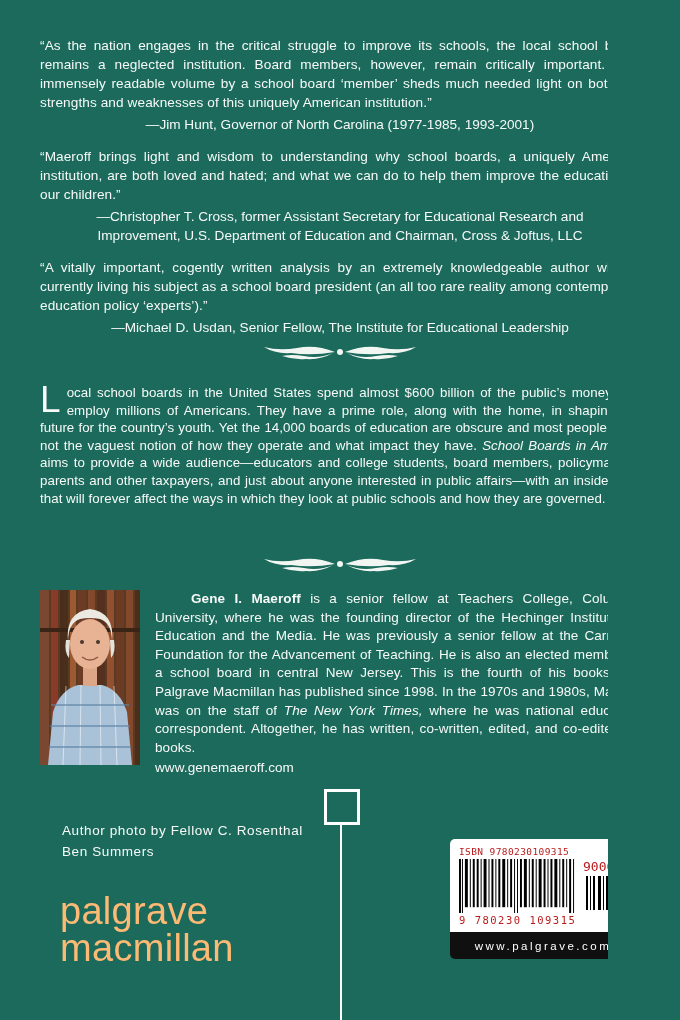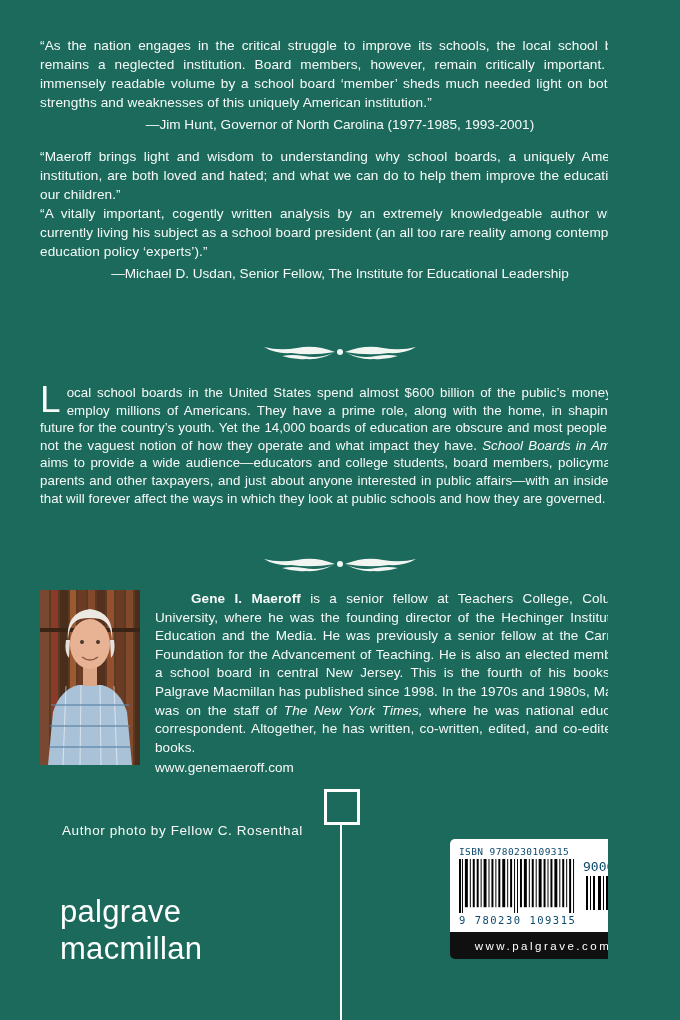--- a/index.html
+++ b/index.html
@@ -41,25 +41,25 @@
   .bio-web { margin-top: 2px !important; text-align: left !important; }
 
   
   .square { top: 789px; left: 324px; width: 30px; height: 30px; border: 3px solid #ffffff; background: transparent; }
   .vline  { top: 823px; left: 340px; width: 2px; height: 197px; background: #ffffff; }
 
   
   .credits { top: 820px; left: 62px; font-size: 13.5px; line-height: 21px; letter-spacing: 0.6px; }
 
   
-  .logo { top: 893px; left: 60px; font-size: 31px; line-height: 37px; letter-spacing: 0.3px; font-weight: 500; color: #ffffff; }
+  .logo { top: 893px; left: 60px; font-size: 38px; line-height: 37px; letter-spacing: 0.3px; font-weight: 500; color: #fdba74; }
 
   
   .barcode { top: 839px; left: 450px; width: 186px; }
-  .bc-white { background: #ffffff; color: #0c4a6e; border-radius: 5px 5px 0 0; padding: 7px 9px 6px; }
+  .bc-white { background: #ffffff; color: #b91c1c; border-radius: 5px 5px 0 0; padding: 7px 9px 6px; }
   .bc-top { display: flex; }
   .isbn { font-family: "DejaVu Sans Mono", monospace; font-size: 9.5px; letter-spacing: 0.4px; }
   .bc-main { display: flex; align-items: flex-start; gap: 6px; margin-top: 2px; }
   .bc-left { flex: 1; }
   .bars-main { display: block; width: 118px; height: 54px; }
   .digits { font-family: "DejaVu Sans Mono", monospace; font-size: 10.5px; letter-spacing: 1.5px; margin-top: 1px; }
   .bc-right { width: 44px; text-align: left; }
   .price { font-family: "DejaVu Sans Mono", monospace; font-size: 13px; white-space: nowrap; }
   .bars-addon { display: block; width: 38px; height: 34px; margin: 2px auto 0; }
   .bc-strip { background: #101010; color: #ffffff; font-size: 11.5px; letter-spacing: 2.5px;
@@ -70,20 +70,21 @@
 
 <div class="cover">
 
   <div class="abs sec-quotes">
     <div>
       <p class="quote">“As the nation engages in the critical struggle to improve its schools, the local school board remains a neglected institution. Board members, however, remain critically important. This immensely readable volume by a school board ‘member’ sheds much needed light on both the strengths and weaknesses of this uniquely American institution.”</p>
       <p class="attr">—Jim Hunt, Governor of North Carolina (1977-1985, 1993-2001)</p>
     </div>
     <div>
       <p class="quote">“Maeroff brings light and wisdom to understanding why school boards, a uniquely American institution, are both loved and hated; and what we can do to help them improve the education of our children.”</p>
+      <p class="attr">—Christopher T. Cross, former Assistant Secretary for Educational Research and Improvement, U.S. Department of Education and Chairman, Cross &amp; Joftus, LLC</p>
     </div>
     <div>
       <p class="quote">“A vitally important, cogently written analysis by an extremely knowledgeable author who is currently living his subject as a school board president (an all too rare reality among contemporary education policy ‘experts’).”</p>
       <p class="attr">—Michael D. Usdan, Senior Fellow, The Institute for Educational Leadership</p>
     </div>
   </div>
 
   <div class="abs orn-wrap" id="div1">
     <svg class="orn" width="170" height="20" viewBox="0 0 170 20">
       <g fill="#f2f6f3">
@@ -154,20 +155,21 @@
       <p><span class="bd">Gene I. Maeroff</span><span> is a senior fellow at Teachers College, Columbia University, where he was the founding director of the Hechinger Institute on Education and the Media. He was previously a senior fellow at the Carnegie Foundation for the Advancement of Teaching. He is also an elected member of a school board in central New Jersey. This is the fourth of his books that Palgrave Macmillan has published since 1998. In the 1970s and 1980s, Maeroff was on the staff of </span><span class="it">The New York Times,</span><span> where he was national education correspondent. Altogether, he has written, co-written, edited, and co-edited 14 books.</span></p>
       <p class="bio-web">www.genemaeroff.com</p>
     </div>
   </div>
 
   <div class="abs square"></div>
   <div class="abs vline"></div>
 
   <div class="abs credits">
     <div>Author photo by Fellow C. Rosenthal</div>
+    <div>Ben Summers</div>
   </div>
 
   <div class="abs logo">
     <div>palgrave</div>
     <div>macmillan</div>
   </div>
 
   <div class="abs barcode">
     <div class="bc-white">
       <div class="bc-top">

